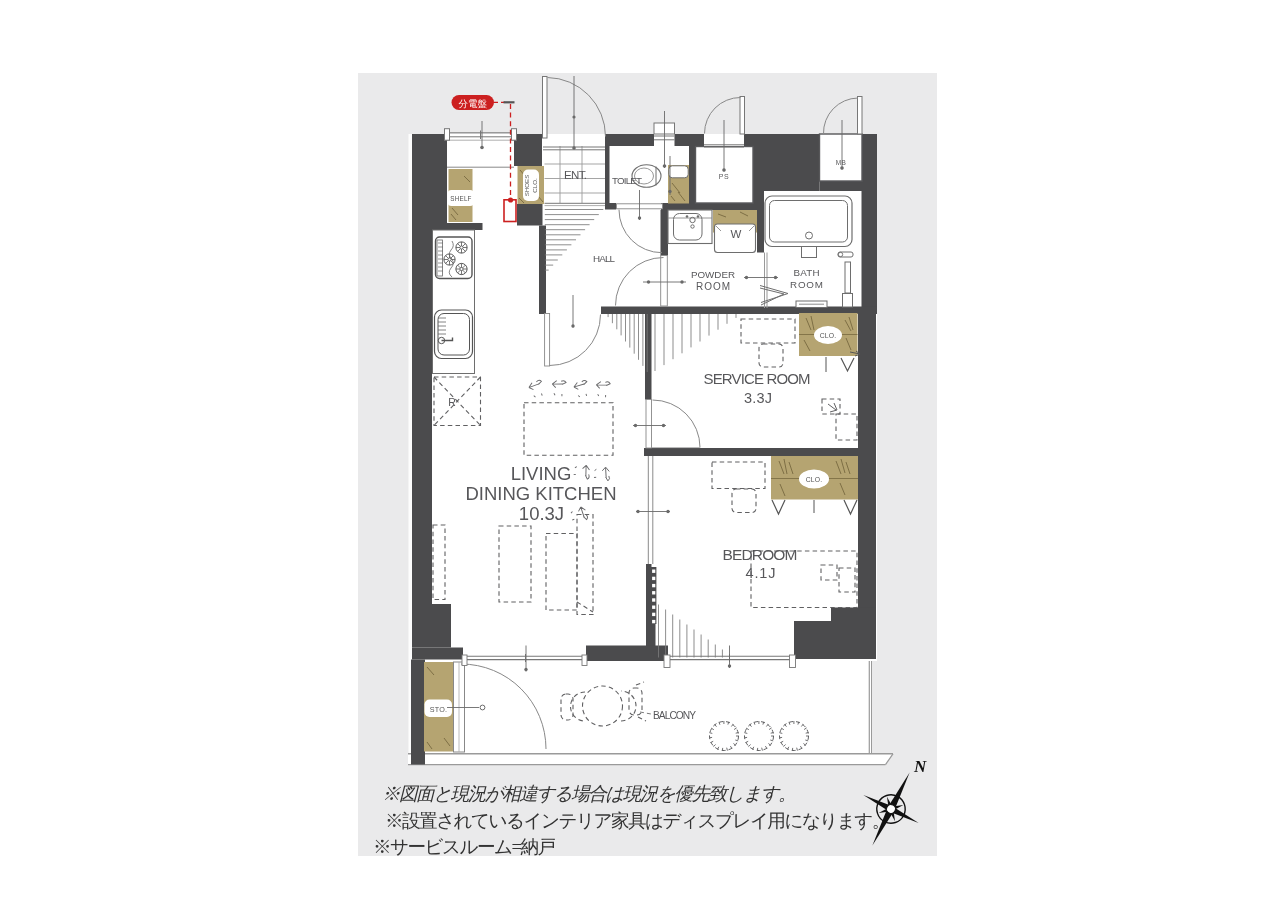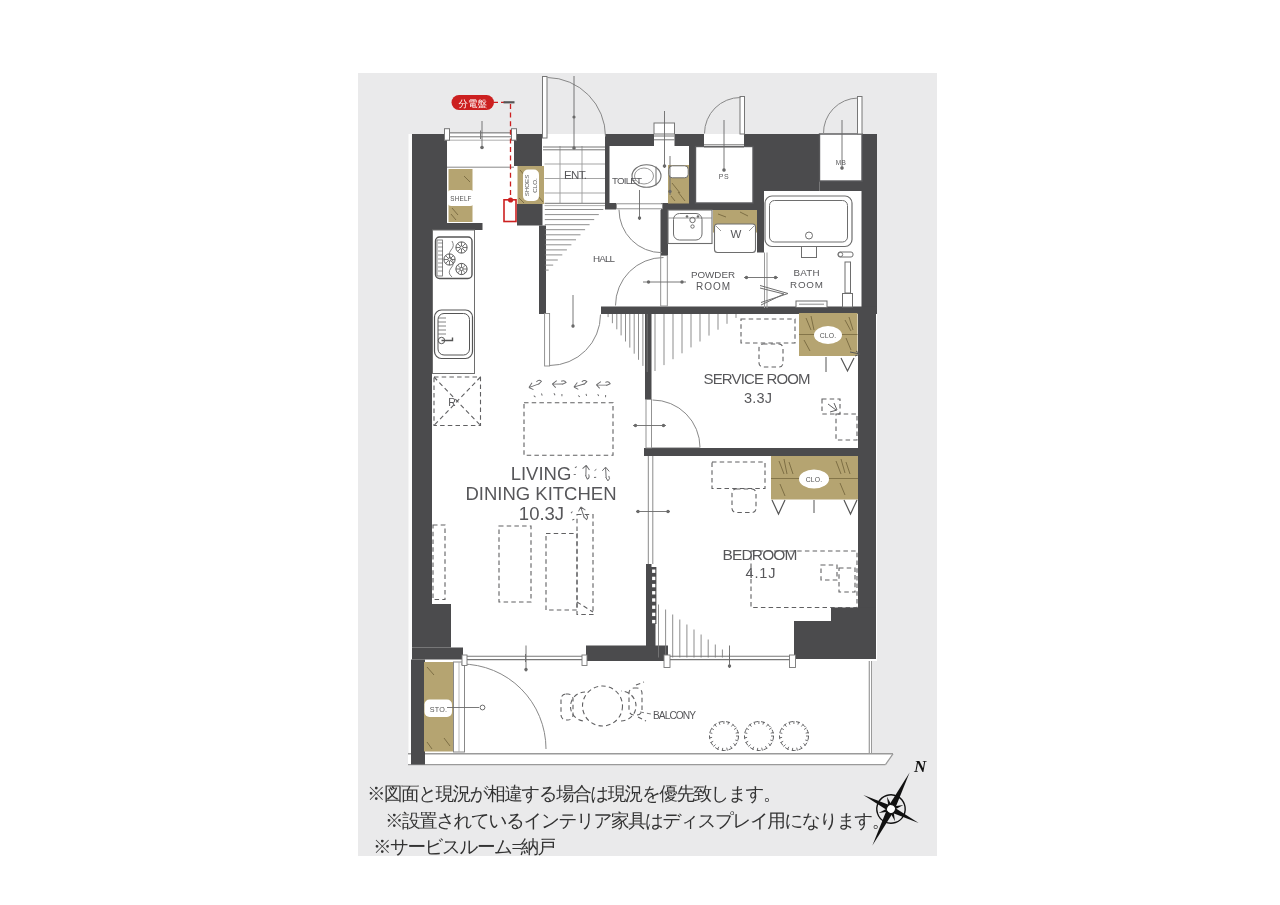--- a/index.html
+++ b/index.html
@@ -583,16 +583,16 @@
         <polygon points="9.2,-9.2 4,-1.8 1.8,-4"></polygon>
 <polygon points="-9.2,9.2 -4,1.8 -1.8,4"></polygon>
         <polygon points="9.2,9.2 1.8,4 4,1.8"></polygon>
 </g>
 <circle cx="0" cy="0" r="4.4" fill="#fff" stroke="#111" stroke-width="1"></circle>
 </g>
 
 <text x="914" y="772" font-size="17" fill="#111" font-style="italic" style="font-family:'Liberation Serif',serif" font-weight="bold">N</text>
 </svg>
 
-<div class="jt" style="left:367px;top:781px;">※図面と現況が相違する場合は現況を優先致します。</div>
+<div class="jt" style="left:382px;top:781px;font-style:italic;">※図面と現況が相違する場合は現況を優先致します。</div>
 
 <div class="jt" style="left:385px;top:807.5px;">※設置されているインテリア家具はディスプレイ用になります。</div>
 
 <div class="jt" style="left:373px;top:834px;">※サービスルーム=納戸</div>
 </body></html>

